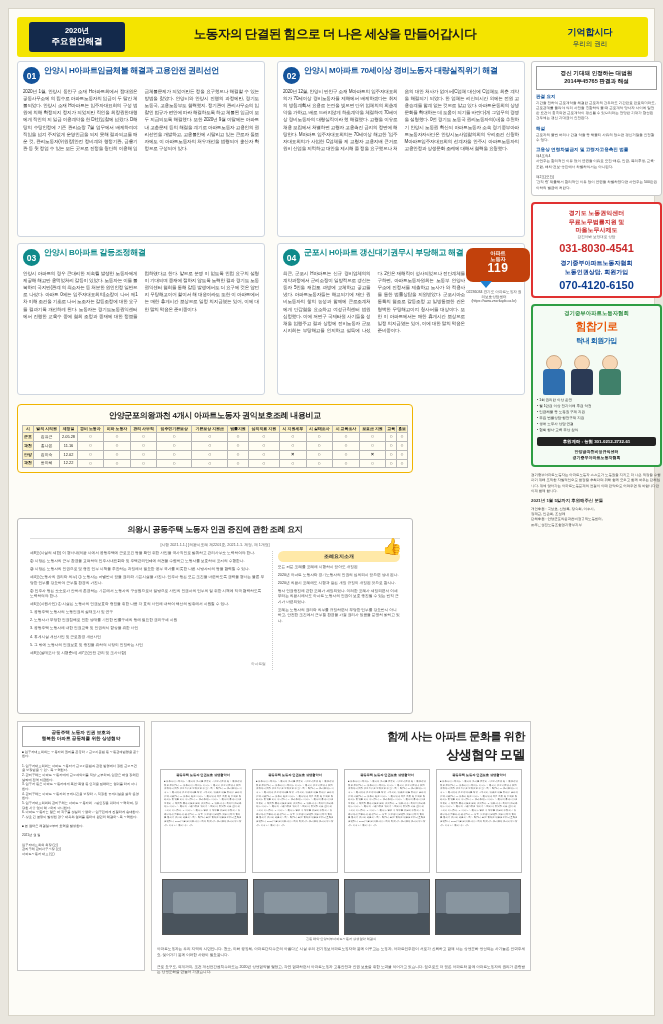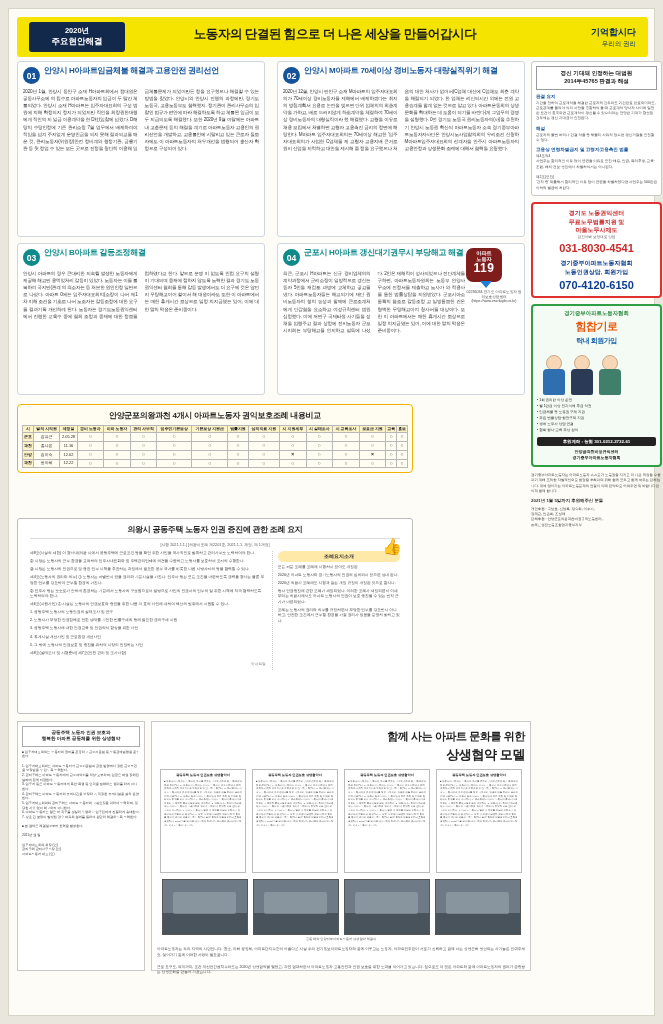--- a/index.html
+++ b/index.html
@@ -36,21 +36,21 @@
   .banner-left .l1 { font-size: 7.5px; font-weight: bold; }
   .banner-left .l2 { font-size: 8.5px; font-weight: bold; }
   .banner-center {
     position: absolute; left: 118px; top: 9px; width: 400px;
     text-align: center; font-size: 12.5px; font-weight: bold;
     color: #1a1a1a; letter-spacing: -0.4px;
     font-family: "Liberation Serif", serif;
   }
   .banner-right {
     position: absolute; right: 12px; top: 6px; width: 92px; height: 28px;
-    color: #0b2e6e; text-align: right;
+    color: #0b2e6e; text-align: center;
     display:flex; flex-direction:column; justify-content:center; line-height:1.4;
   }
   .banner-right .r1 { font-size: 9px; font-weight: bold; }
   .banner-right .r2 { font-size: 6.5px; }
 
   
   .col-main { position: absolute; left: 8px; top: 52px; width: 508px; }
   .col-side { position: absolute; left: 522px; top: 52px; width: 131px; }
 
   
@@ -82,21 +82,21 @@
   .b-blue { background: #14539a; }
   .c-teal { color: #0f8a8a; }
   .b-teal { background: #0f8a8a; }
 
   
   .bubble {
     position: absolute; right: 2px; top: 4px; width: 56px; height: 52px;
     text-align: center;
   }
   .bubble .bb {
-    width: 36px; height: 34px; background: #7f1d1d; border-radius: 7px;
+    width: 64px; height: 34px; background: #c2410c; border-radius: 7px;
     color: #fff; font-weight: bold; line-height: 1.1; padding-top: 3px;
     position: relative;
   }
   .bubble .bb .t1 { font-size: 5.2px; }
   .bubble .bb .t2 { font-size: 12px; letter-spacing: 0.5px; }
   .bubble .bb:after {
     content:""; position:absolute; left: 14px; bottom: -6px;
     border-left: 6px solid transparent; border-right: 6px solid transparent;
     border-top: 7px solid #1f7fd0;
   }

